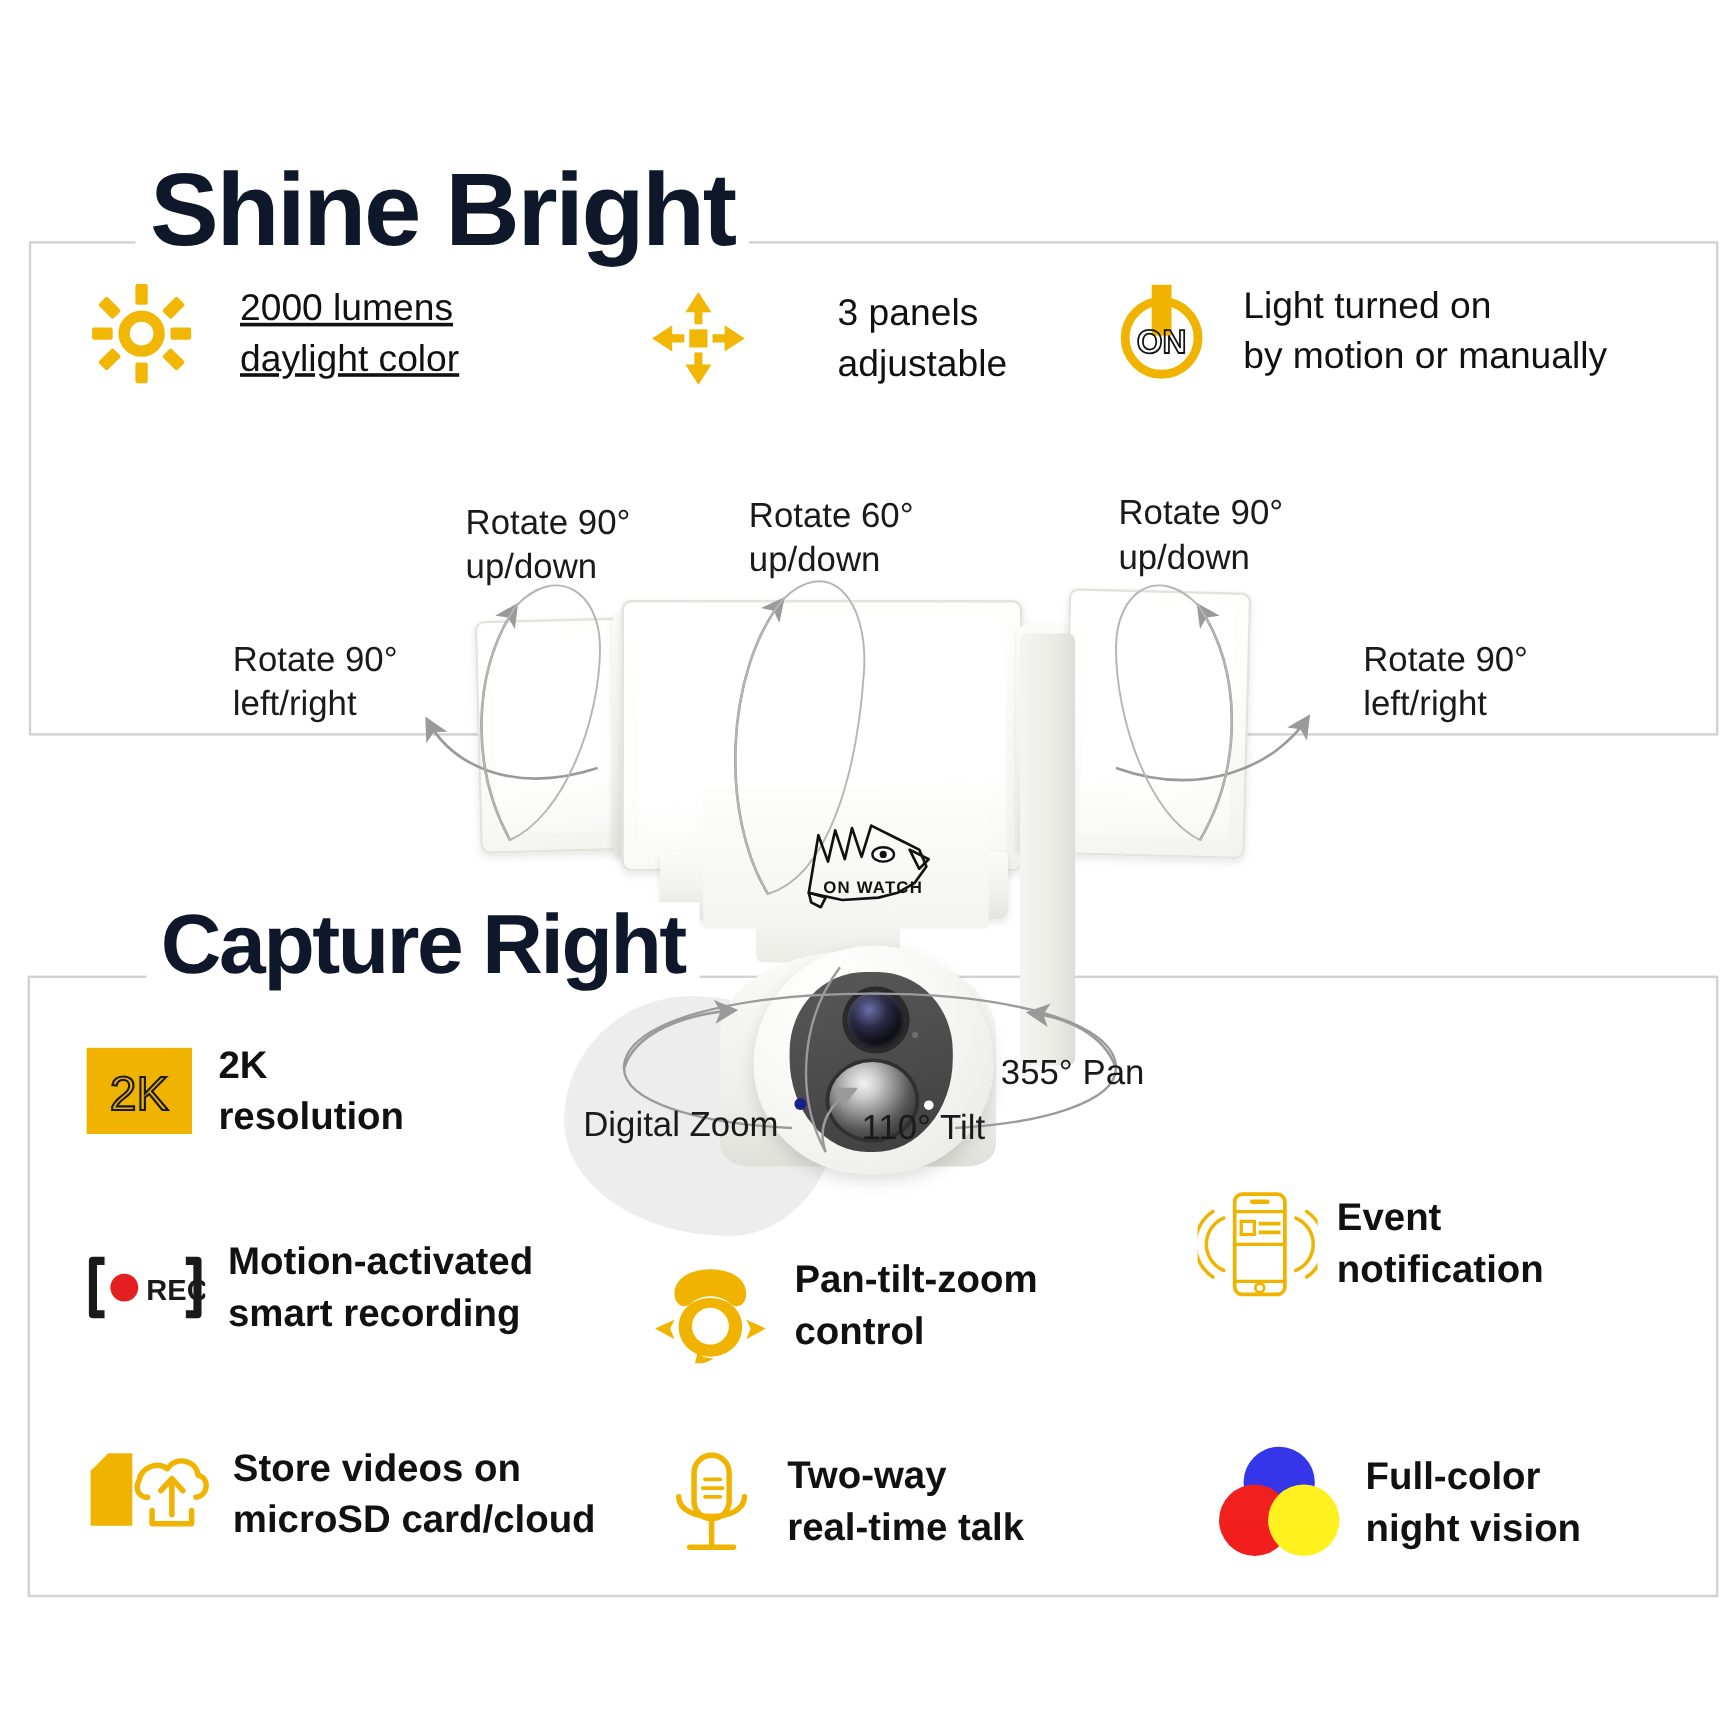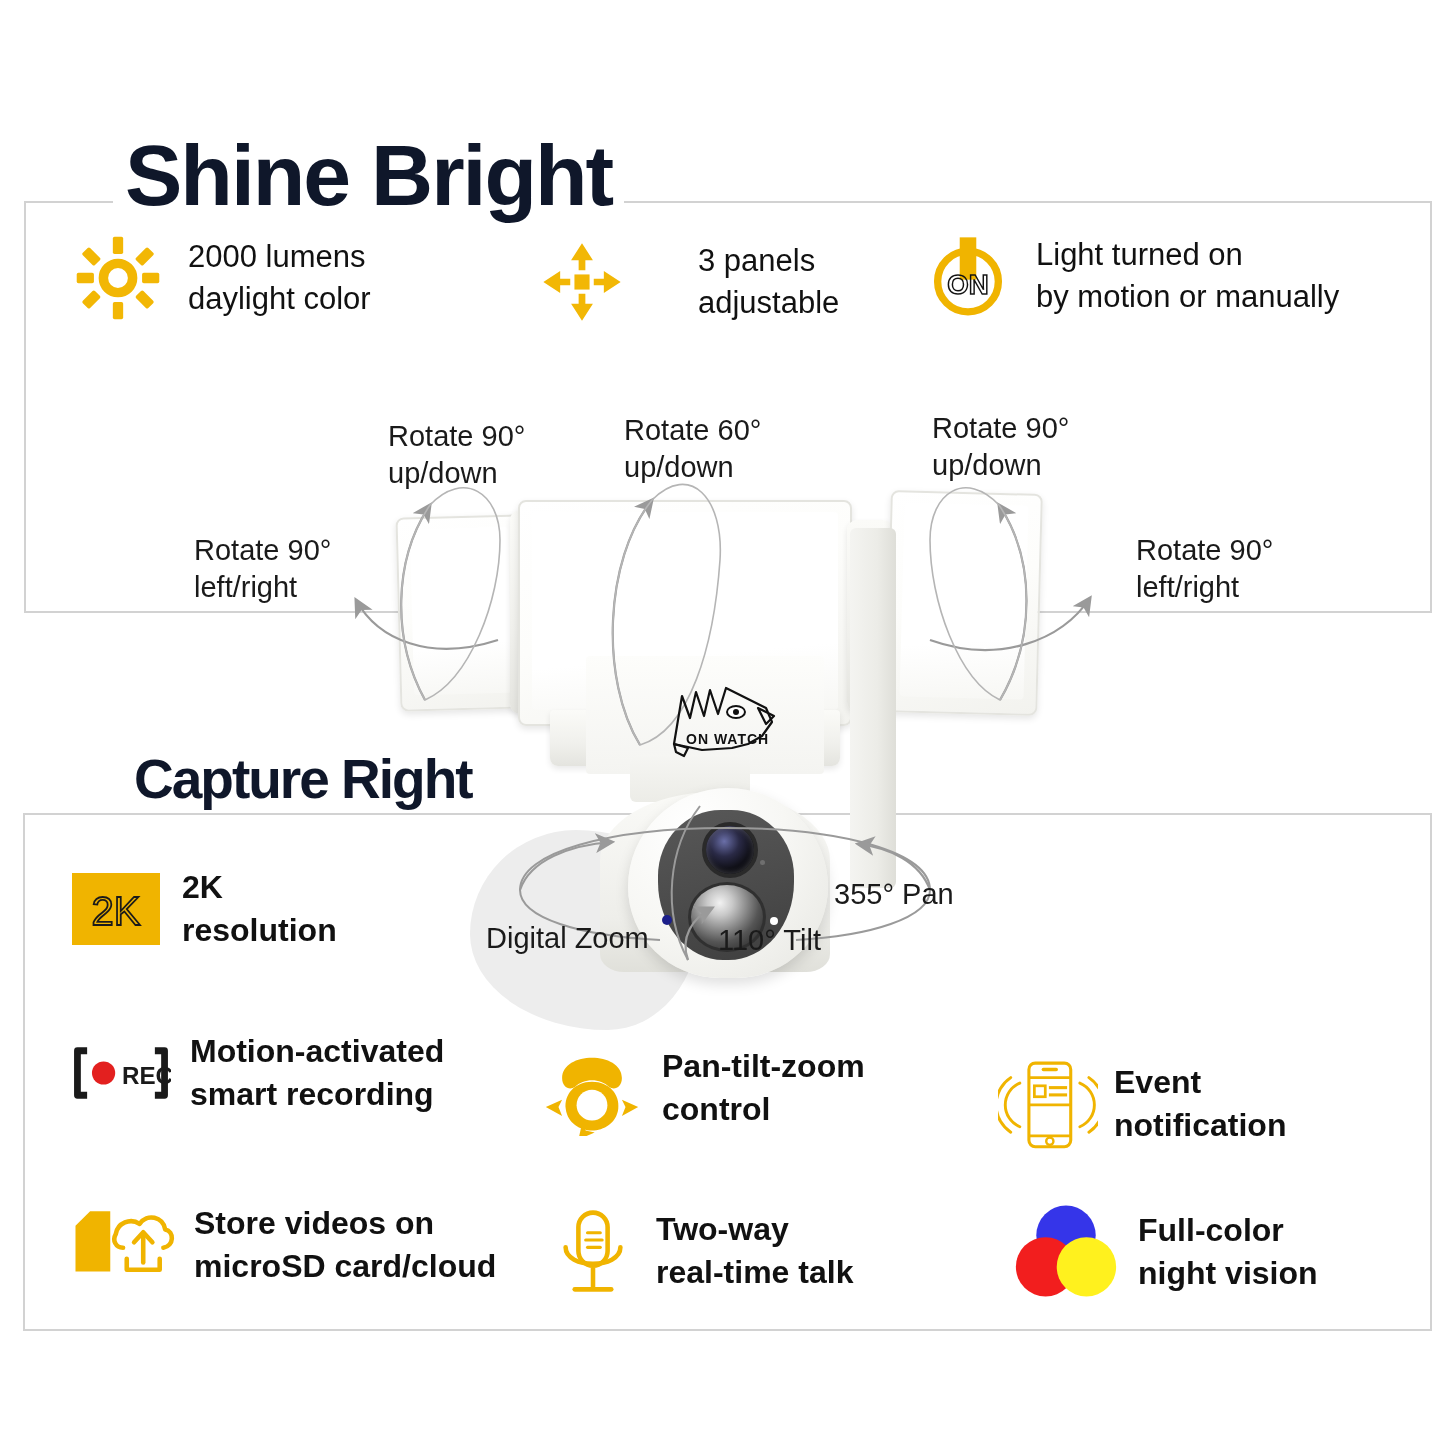--- a/index.html
+++ b/index.html
@@ -34,21 +34,21 @@
     position: absolute;
     font-weight: bold;
     color: #0f172a;
     letter-spacing: -2px;
     white-space: nowrap;
     background: #ffffff;
     line-height: 1;
     z-index: 6;
   }
   #title-shine   { left: 113px; top: 132px; font-size: 86px; padding: 0 12px; }
-  #title-capture { left: 122px; top: 752px; font-size: 55px; padding: 0 12px; }
+  #title-capture { left: 122px; top: 752px; font-size: 70px; padding: 0 12px; }
 
   
   .feature {
     position: absolute;
     display: flex;
     align-items: center;
     z-index: 5;
   }
   .feature .ficon {
     flex: 0 0 auto;
@@ -303,21 +303,21 @@
           <rect x="44" y="78" width="12" height="20" rx="2"></rect>
           <rect x="2" y="44" width="20" height="12" rx="2"></rect>
           <rect x="78" y="44" width="20" height="12" rx="2"></rect>
           <rect x="13" y="15" width="12" height="20" rx="2" transform="rotate(-45 19 25)"></rect>
           <rect x="75" y="15" width="12" height="20" rx="2" transform="rotate(45 81 25)"></rect>
           <rect x="13" y="65" width="12" height="20" rx="2" transform="rotate(45 19 75)"></rect>
           <rect x="75" y="65" width="12" height="20" rx="2" transform="rotate(-45 81 75)"></rect>
         </g>
       </svg>
     </span>
-    <span class="flabel" style="margin-left:24px;">2000 lumens
+    <span class="flabel" style="margin-left:36px;text-decoration:underline;">2000 lumens
 daylight color</span>
   </div>
 
   <div class="feature" style="left:536px; top:236px; width:400px;gap:48px;">
     <span class="ficon" style="width:92px; height:92px;">
       <svg viewBox="0 0 100 100" width="84" height="84">
         <g fill="#F2B705">
           <rect x="41" y="41" width="18" height="18"></rect>
           <path d="M50 4 L63 24 L54 24 L54 36 L46 36 L46 24 L37 24 Z"></path>
           <path d="M50 96 L37 76 L46 76 L46 64 L54 64 L54 76 L63 76 Z"></path>
@@ -400,21 +400,21 @@
           <path d="M22 66 L4 74 L22 84 L18 74 Z"></path>
           <path d="M88 66 L106 74 L88 84 L92 74 Z"></path>
           <path d="M44 92 L40 110 L58 102 L48 100 Z"></path>
         </g>
       </svg>
     </span>
     <span class="flabel" style="margin-left:18px;">Pan-tilt-zoom
 control</span>
   </div>
 
-  <div class="feature bold" style="left:996px; top:1052px; width:420px;">
+  <div class="feature bold" style="left:996px; top:984px; width:420px;">
     <span class="ficon" style="width:104px; height:104px;">
       <svg viewBox="0 0 110 110" width="100" height="100">
         <rect x="34" y="10" width="46" height="92" rx="7" fill="none" stroke="#F0B400" stroke-width="3.4"></rect>
         <line x1="34" y1="26" x2="80" y2="26" stroke="#F0B400" stroke-width="3"></line>
         <line x1="34" y1="56" x2="80" y2="56" stroke="#F0B400" stroke-width="3"></line>
         <line x1="34" y1="90" x2="80" y2="90" stroke="#F0B400" stroke-width="3"></line>
         <rect x="48" y="15" width="18" height="4" rx="2" fill="#F0B400"></rect>
         <circle cx="57" cy="96" r="4" fill="none" stroke="#F0B400" stroke-width="2.6"></circle>
         <rect x="40" y="35" width="12" height="12" fill="none" stroke="#F0B400" stroke-width="3"></rect>
         <line x1="56" y1="37" x2="76" y2="37" stroke="#F0B400" stroke-width="3.4"></line>

